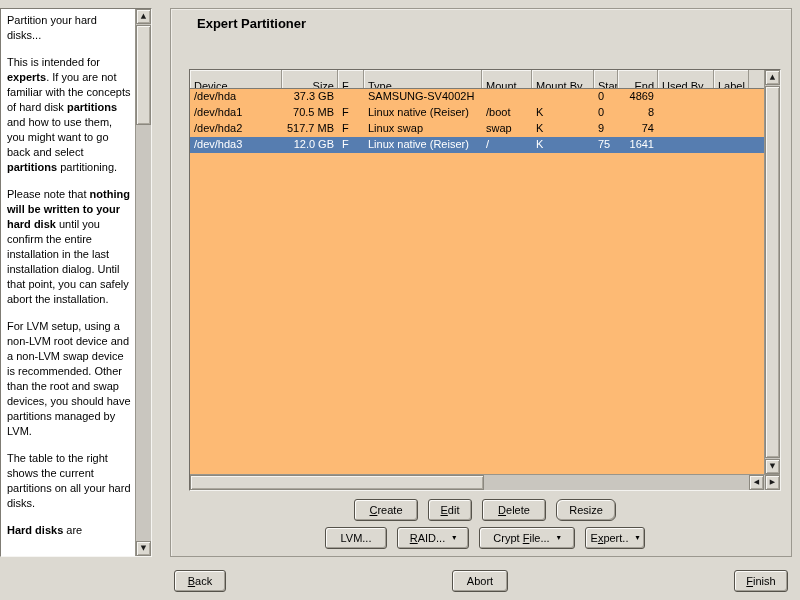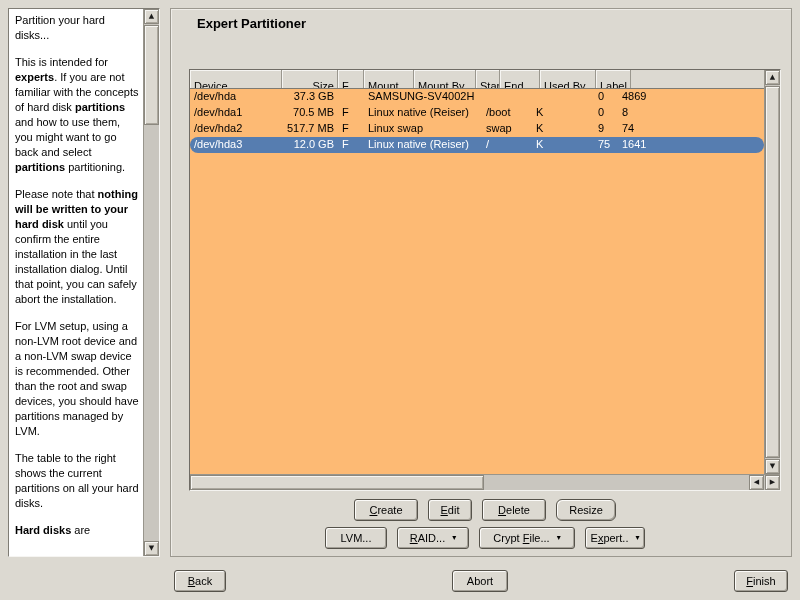--- a/index.html
+++ b/index.html
@@ -2,21 +2,21 @@
 <html style="--window_bg: #dcd9d1; --btn_bg: #dcd9d1; --track_bg: #c9c6bf; --selection_bg: #567db0; --selection_fg: #ffffff;"><head>
 <meta charset="utf-8">
 <style>
   * { margin:0; padding:0; box-sizing:border-box; }
   html,body { width:800px; height:600px; }
   body { font-family:"Liberation Sans",sans-serif; }
 
   #screen { position:relative; width:800px; height:600px; background:var(--window_bg,#dcd9d1); overflow:hidden; }
 
   
-  .help-panel { position:absolute; left:8px; top:8px; width:152px; height:549px;
+  .help-panel { position:absolute; left:0; top:8px; width:152px; height:549px;
     background:#fff; border:1px solid; border-color:#7f7c74 #f6f5f2 #f6f5f2 #7f7c74; }
   .help-text { position:absolute; left:6px; top:4px; width:124px; font-size:11px; line-height:15px; color:#000; }
   .help-text p { margin:0 0 12px 0; }
   .help-text .b { font-weight:bold; }
 
   
   .sb-vert { position:absolute; width:16px; background:var(--track_bg,#c9c6bf); border-left:1px solid #98958c; }
   .sb-horz { position:absolute; height:16px; background:var(--track_bg,#c9c6bf); border-top:1px solid #98958c; }
   .sb-btn { position:absolute; width:15px; height:15px; background:var(--btn_bg,#dcd9d1);
     border:1px solid #8b887f; box-shadow: inset 1px 1px 0 #f7f6f3, inset -1px -1px 0 #aba79d;
@@ -37,25 +37,25 @@
 
   
   .table-frame { position:absolute; left:18px; top:60px; width:592px; height:422px;
     background:#fff; border:1px solid; border-color:#6f6c65 #f4f3f0 #f4f3f0 #6f6c65; }
   .t-header { position:absolute; left:0; top:0; right:16px; height:19px; display:flex;
     overflow:hidden; background:var(--btn_bg,#dcd9d1); border-bottom:1px solid #7d7a72; }
   .th { flex:none; font-size:11px; padding:10px 3px 0 4px; color:#000; white-space:nowrap; overflow:hidden;
     border-right:1px solid #9a978e; box-shadow: inset 1px 1px 0 #f6f5f2; }
   .t-body { position:absolute; left:0; top:19px; right:16px; bottom:16px; background:#fdba74; overflow:hidden; }
   .tr { display:flex; min-width:100%; width:max-content; height:16px; line-height:15px; font-size:11px; color:#000; }
-  .tr.selected { background:var(--selection_bg,#567db0); color:var(--selection_fg,#fff);border-radius:8px; }
+  .tr.selected { background:var(--selection_bg,#567db0); color:var(--selection_fg,#fff); }
   .td { flex:none; padding:0 4px; white-space:nowrap; overflow:hidden; }
   .col0{width:92px}.col1{width:56px;text-align:right}.col2{width:26px}.col3{width:118px}
   .col4{width:50px}.col5{width:62px}.col6{width:24px;}
-  .col7{width:40px;}.col8{width:56px}.col9{width:35px}
+  .col7{width:40px;text-align:right}.col8{width:56px}.col9{width:35px}
 
   .t-vscroll { right:0; top:0; bottom:16px; }
   .t-vscroll .up { top:0; left:0; }
   .t-vscroll .down { bottom:0; left:0; }
   .t-vscroll .sb-thumb { left:0; top:16px; height:calc(100% - 32px); width:15px; }
 
   .t-hscroll { left:0; right:0; bottom:0; }
   .t-hscroll .sb-thumb { left:0; top:0; width:294px; height:15px; }
   .t-hscroll .left  { right:16px; top:0; }
   .t-hscroll .right { right:0; top:0; }
@@ -108,20 +108,21 @@
   </div>
 
   <div class="main-panel">
     <div class="page-title">Expert Partitioner</div>
 
     <div class="table-frame">
       <div class="t-header">
           <div class="th col0">Device</div>
           <div class="th col1">Size</div>
           <div class="th col2">F</div>
+          <div class="th col3">Type</div>
           <div class="th col4">Mount</div>
           <div class="th col5">Mount By</div>
           <div class="th col6">Start</div>
           <div class="th col7">End</div>
           <div class="th col8">Used By</div>
           <div class="th col9">Label</div>
         </div>
       <div class="t-body">
           <div class="tr">
             <div class="td col0">/dev/hda</div>

